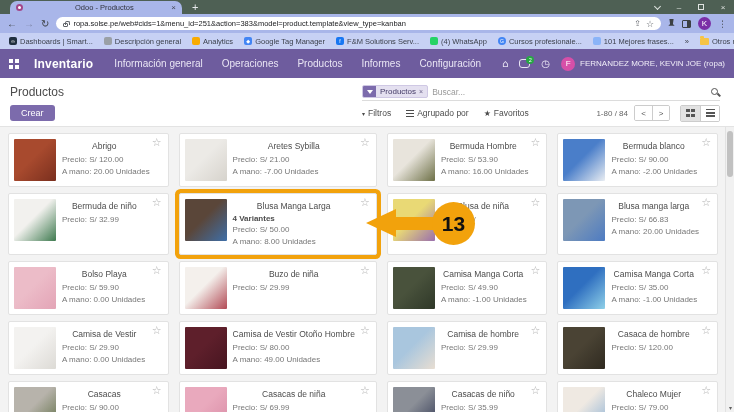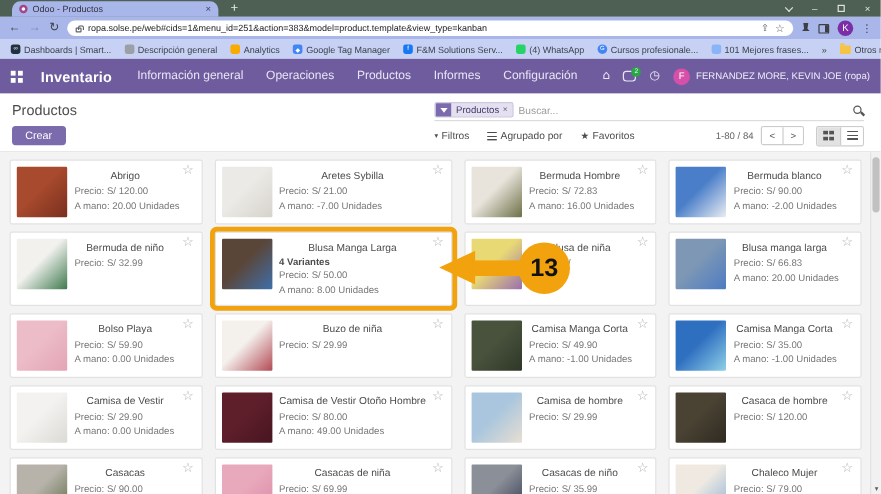--- a/index.html
+++ b/index.html
@@ -4,21 +4,21 @@
 <style>
   * { margin:0; padding:0; box-sizing:border-box; }
   html,body { width:734px; height:412px; overflow:hidden; }
   body { font-family:"Liberation Sans", sans-serif; position:relative; background:#fff; }
 
   
   .chrome-top { height:14px; background:#4e6054; display:flex; align-items:flex-end; }
   .tab { margin-left:10px; width:172px; height:13px; background:#a9b6e9; border-radius:7px 7px 0 0;
          display:flex; align-items:center; padding:0 6px; gap:4px; }
   .favicon { width:7px; height:7px; border:2px solid #a24689; border-radius:50%; background:#fff; flex:none; }
-  .tab-title { font-size:7.5px; color:#30333e; flex:1; white-space:nowrap; overflow:hidden; }
+  .tab-title { font-size:7.5px; color:#30333e; flex:1; white-space:nowrap; overflow:hidden;margin-left:48px; }
   .tab-close { font-size:8px; color:#44485a; line-height:1; }
   .newtab { color:#e8eaed; font-size:11px; margin-left:10px; line-height:13px; }
   .wincontrols { margin-left:auto; display:flex; height:14px; }
   .winbtn { width:22px; display:flex; align-items:center; justify-content:center; color:#dfe3e0; font-size:8px; }
   .chev-down { width:5px; height:5px; border-right:1.5px solid #dfe3e0; border-bottom:1.5px solid #dfe3e0; transform:rotate(45deg); margin-top:-2px; }
   .restore-sq { width:6px; height:6px; border:1px solid #dfe3e0; }
 
   .toolbar { height:19px; background:#a9b6e9; display:flex; align-items:center; padding:0 7px; gap:7px; }
   .navglyph { font-size:10px; color:#3c4043; line-height:1; }
   .navglyph.dim { color:#7d86a8; }
@@ -301,21 +301,21 @@
       <div class="pline"><span>Precio:</span> <span>S/ 21.00</span></div>
       <div class="pline"><span>A mano:</span> <span>-7.00 Unidades</span></div>
     </div>
     <span class="star">☆</span>
   </div>
       <div class="card">
     <div class="thumb" style="background: linear-gradient(135deg, rgb(232, 228, 220) 45%, rgb(109, 112, 70));"></div>
     <div class="card-body">
       <div class="pname">Bermuda Hombre</div>
 
-      <div class="pline"><span>Precio:</span> <span>S/ 72.83</span></div>
+      <div class="pline"><span>Precio:</span> <span>S/ 53.90</span></div>
       <div class="pline"><span>A mano:</span> <span>16.00 Unidades</span></div>
     </div>
     <span class="star">☆</span>
   </div>
       <div class="card">
     <div class="thumb" style="background: linear-gradient(135deg, rgb(74, 126, 201) 45%, rgb(233, 237, 242));"></div>
     <div class="card-body">
       <div class="pname">Bermuda blanco</div>
 
       <div class="pline"><span>Precio:</span> <span>S/ 90.00</span></div>

